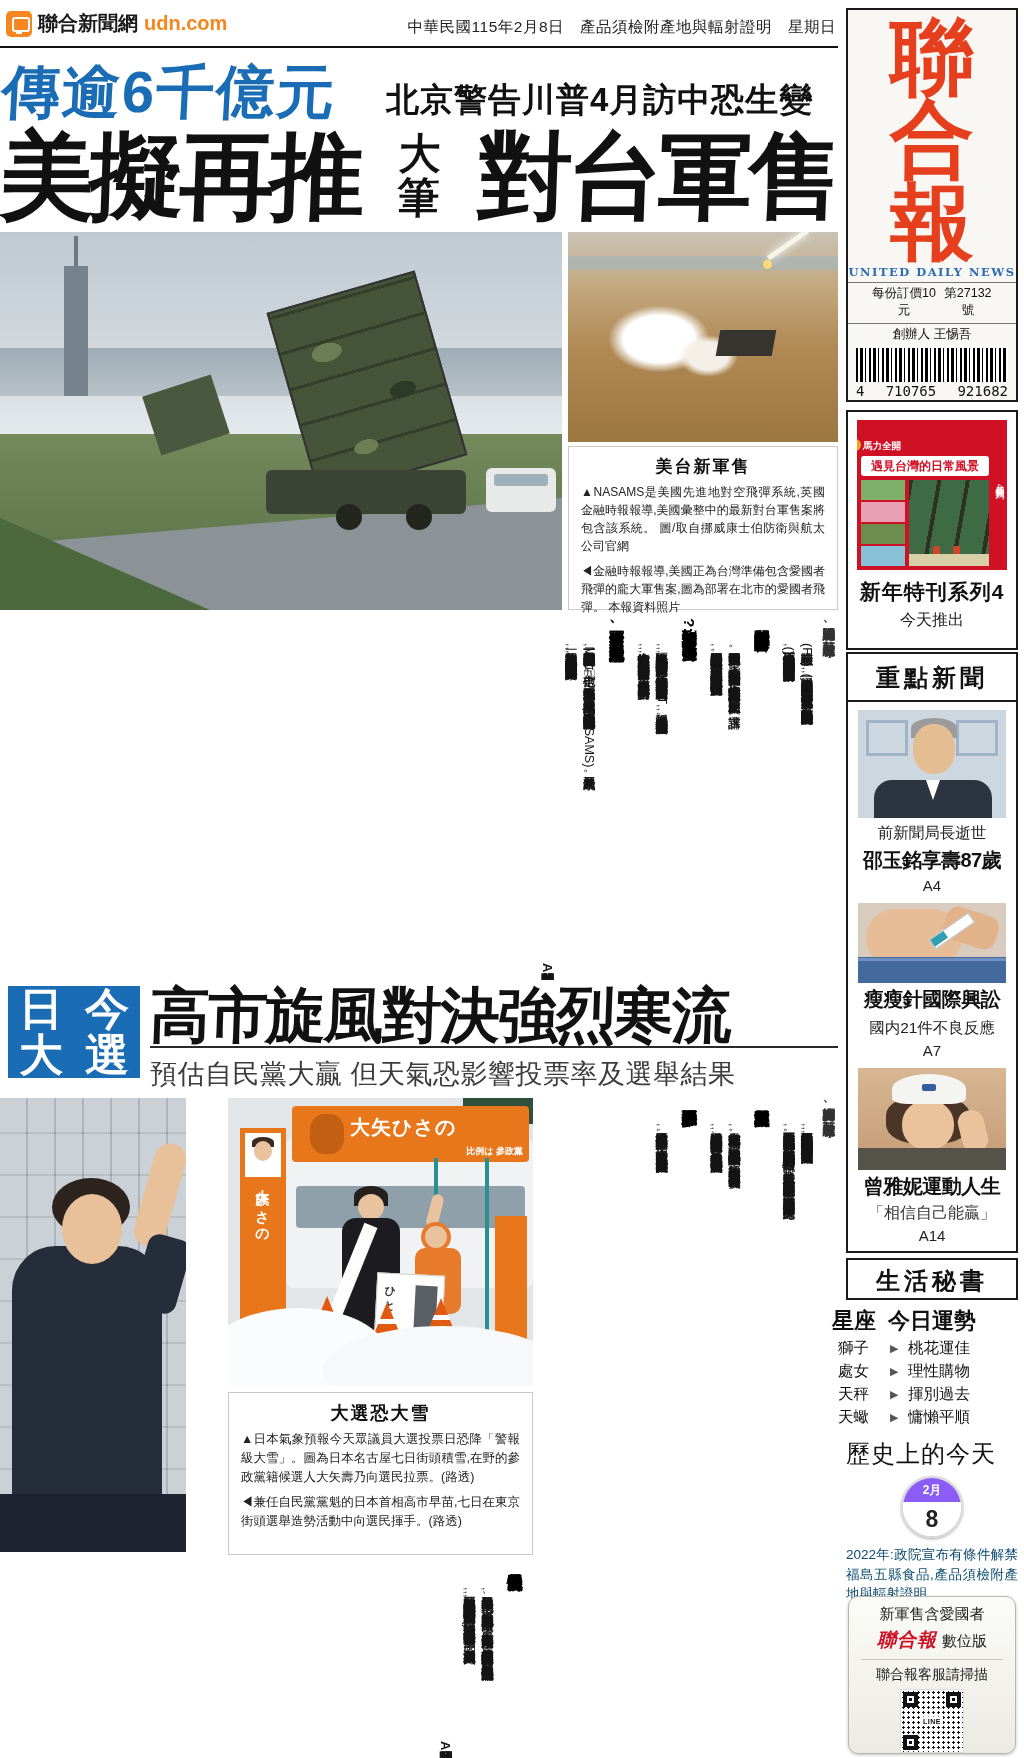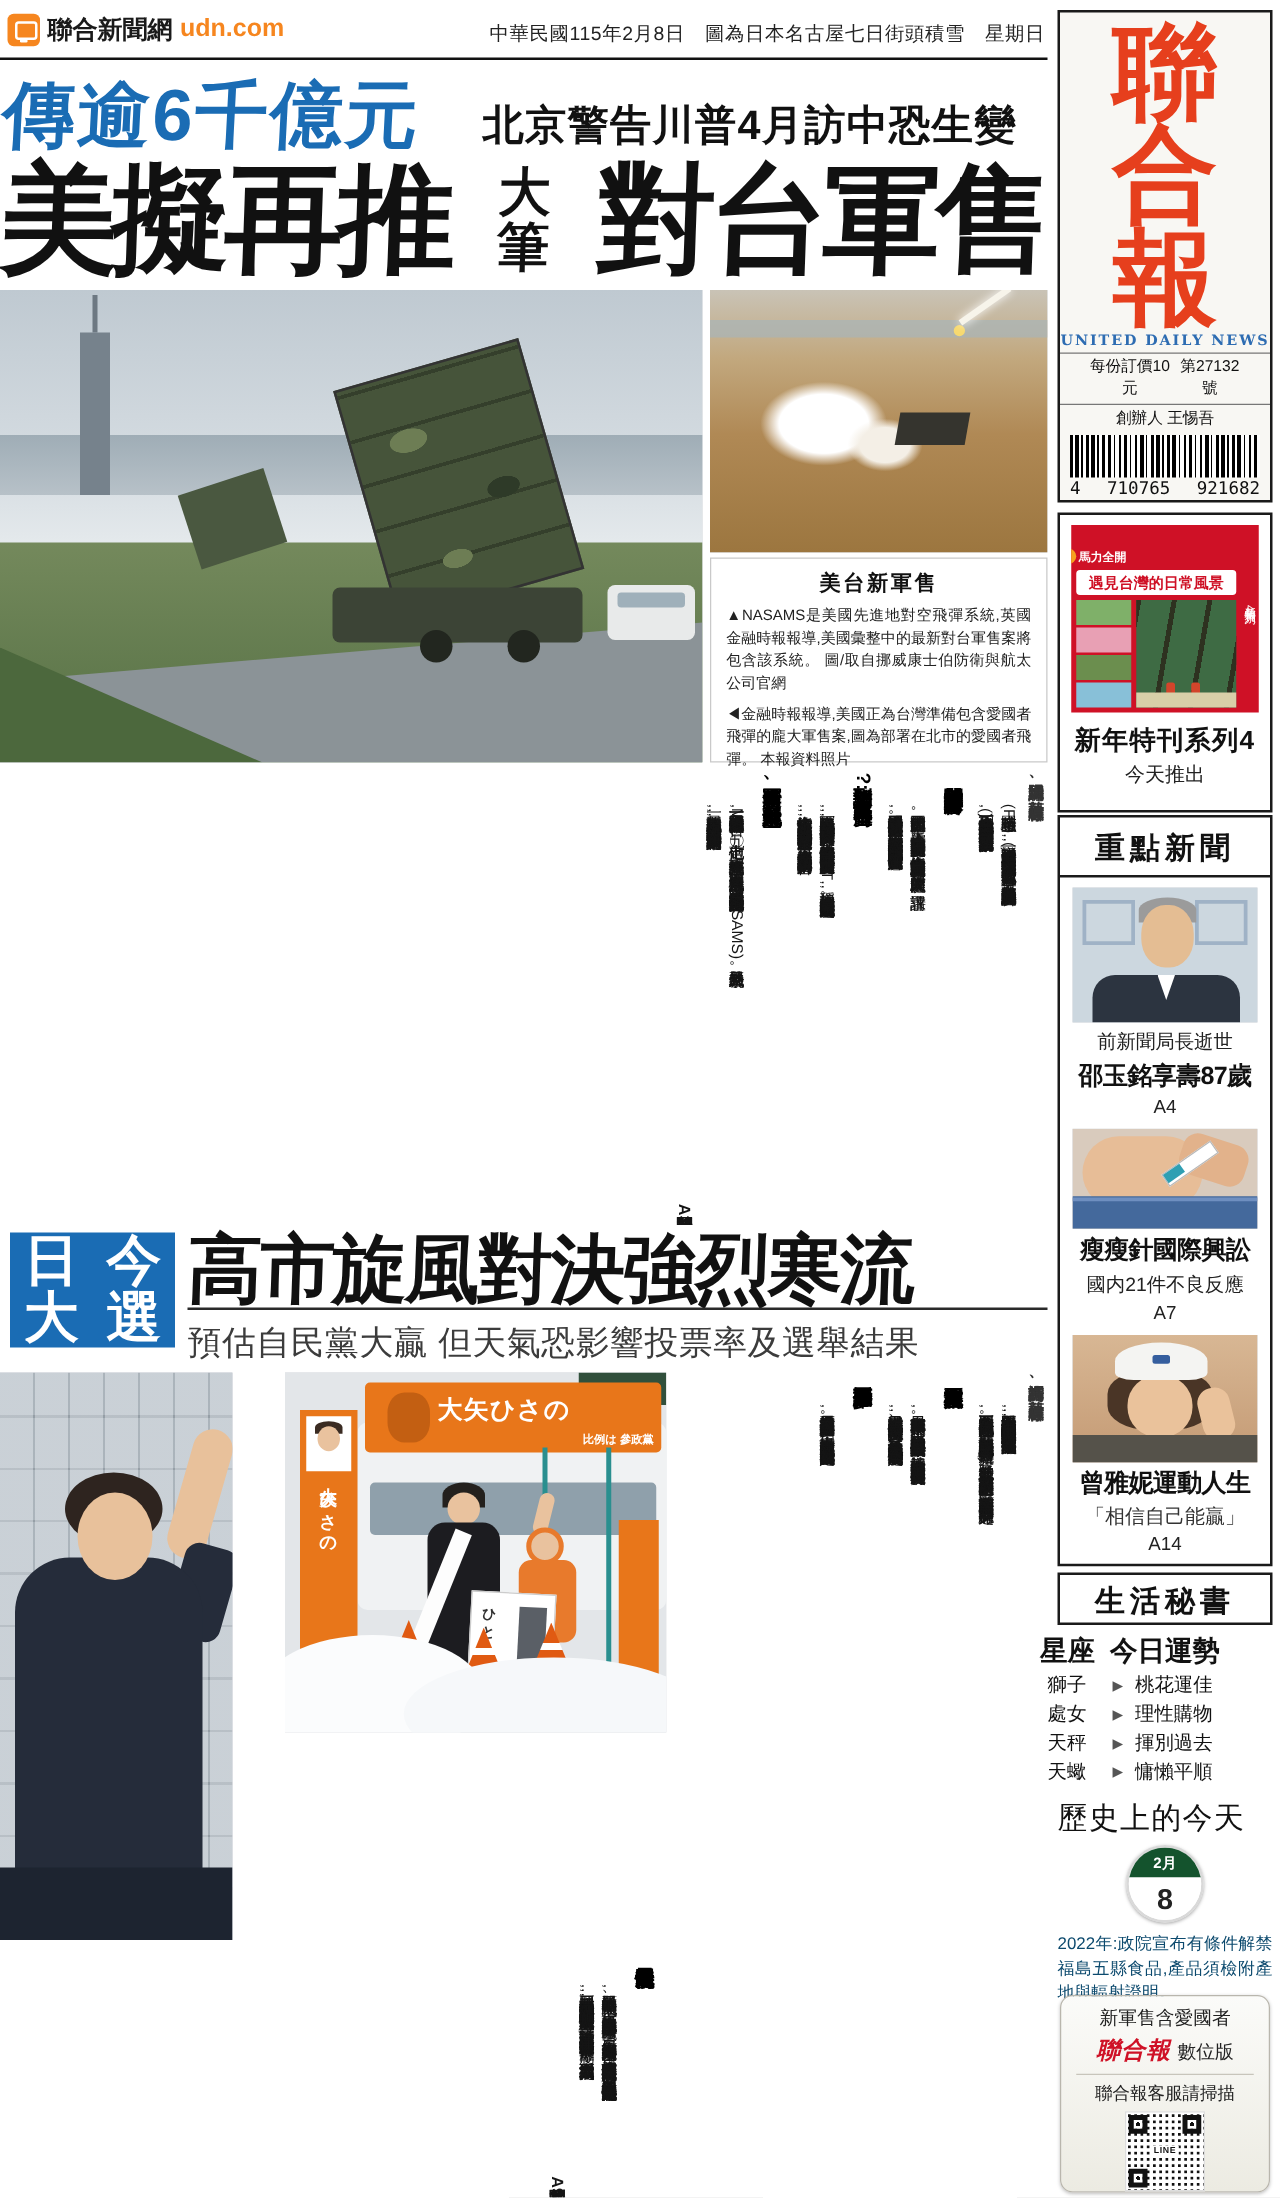--- a/index.html
+++ b/index.html
@@ -197,21 +197,21 @@
 
   .lifehdr{top:1258px;height:42px;}
   .horo{position:absolute;left:818px;top:1306px;width:172px;}
   .horo-title{display:flex;justify-content:center;gap:12px;font-size:22px;font-weight:600;}
   .horo-row{display:grid;grid-template-columns:52px 18px auto;align-items:center;padding:2px 16px 0 20px;font-size:15.5px;}
   .horo-row .arr{color:#555;font-size:11px;}
   .history{position:absolute;left:846px;top:1438px;width:172px;}
   .hist-hdr{font-size:24px;font-weight:500;letter-spacing:1px;}
   .cal{width:58px;height:58px;border-radius:50%;overflow:hidden;border:2px solid #d9d9d9;
        box-shadow:0 1px 3px rgba(0,0,0,.35);margin:6px auto 0 auto;}
-  .cal-top{height:42%;background:#14532d;color:#fff;font-size:12px;font-weight:700;display:flex;align-items:center;justify-content:center;}
+  .cal-top{height:42%;background:#8b5cf6;color:#fff;font-size:12px;font-weight:700;display:flex;align-items:center;justify-content:center;}
   .cal-bot{height:58%;background:#fff;font-size:23px;font-weight:700;color:#222;display:flex;align-items:center;justify-content:center;}
   .hist-txt{font-size:13.5px;line-height:1.45;text-align:justify;margin-top:7px;color:#0c4a6e;}
 
   .footpromo{position:absolute;left:848px;top:1596px;width:168px;height:158px;border:1px solid #b9b6ad;border-radius:10px;
      background:linear-gradient(#fbfbf9,#ecebe2);box-shadow:0 1px 3px rgba(0,0,0,.25);box-sizing:border-box;padding:8px 6px;}
   .fp1{text-align:center;font-size:15px;color:#222;}
   .fp-brand{display:flex;justify-content:center;align-items:baseline;gap:5px;margin-top:3px;}
   .fp-brand b{font-family:"DejaVu Serif",serif;color:#cf1126;font-size:19px;font-weight:900;font-style:italic;letter-spacing:1px;}
   .fp-brand span{font-size:15px;color:#222;}
   .fp-div{border-top:1px solid #c8c5bb;margin:6px 6px;}
@@ -228,21 +228,21 @@
 <div class="page">
 
   <div class="abs topbar-logo">
     <div class="udn-icon">
         <span></span>
         <i></i>
       </div>
     <span class="site-name">聯合新聞網</span>
     <span class="site-domain">udn.com</span>
   </div>
-  <div class="abs dateline">中華民國115年2月8日　圖為日本名古屋七日街頭積雪　星期日</div>
+  <div class="abs dateline">中華民國115年2月8日　產品須檢附產地與輻射證明　星期日</div>
   <div class="abs top-rule"></div>
 
   <div class="abs kicker">傳逾6千億元</div>
   <div class="abs overline">北京警告川普4月訪中恐生變</div>
   <div class="abs headline1">
     <span>美擬再推</span>
     <span class="hstack">
       <span>大</span>
       <span>筆</span>
     </span>
@@ -353,20 +353,25 @@
         <i></i>
         <u></u>
     </div>
     <div class="p7-cone" style="left:86px;bottom:58px;"></div>
     <div class="p7-cone" style="left:146px;bottom:52px;"></div>
     <div class="p7-cone" style="left:200px;bottom:56px;"></div>
     <div class="p7-snow1"></div>
     <div class="p7-snow2"></div>
   </div>
 
+  <div class="capbox" style="left:228px;top:1392px;width:305px;height:163px;">
+    <div class="capttl" style="font-size:18px;">大選恐大雪</div>
+    <p style="font-size:12.5px;">▲日本氣象預報今天眾議員大選投票日恐降「警報級大雪」。圖為日本名古屋七日街頭積雪,在野的參政黨籍候選人大矢壽乃向選民拉票。(路透)</p>
+    <p style="font-size:12.5px;">◀兼任自民黨黨魁的日本首相高市早苗,七日在東京街頭選舉造勢活動中向選民揮手。(路透)</p>
+  </div>
 
   <div class="vtext" style="left:545px;top:1098px;width:293px;height:660px;">
     <p class="byl">編譯高詣軒、茅毅/綜合報導</p>
     <p>日本今天舉行眾議員大選投開票,選戰至今各家民調均預估自民黨將在眾議院單獨過半,但投票日當天全日本有強烈寒流來襲,恐影響投票率,也將影響選舉結果,形成一場「高市旋風」與「強烈寒流」的對決。</p>
     <p>各黨將角逐眾院四六五席,包括單一選區二八九席和比例代表一七六席。眾院一月下旬解散前,自民黨和其共組執政聯盟的日本維新會分別占一九八席和卅四席,共二三二席,再一席就過半。兼任自民黨總裁(黨魁)的首相高市早苗已說,這次執政聯盟若未過半將立刻下台。選前民調顯示,執政聯盟有望突破三百席,甚至逼近三一〇席,即總席次三分之二。</p>
     <h5>高市稱入境審查更嚴格</h5>
     <p>高市七日上午進入黨總部,下午在東京街頭拜票。她強調日本數十年來從未真正推動「積極財政」,希望促進經濟成長並讓日本更繁榮。法新社報導,高市在幾千人參加的東京造勢中提到,入境審查已更嚴格,將檢視在日外國人的健保費。</p>
     <p>高市七日透過影片喊話,民調顯示自民黨情勢大好,反而使一些支持者認為「不用投票、或為了平衡要改投其他黨,但這種心態極危險,因為單一選區制度『幾十票就能定勝負』」。</p>
     <h5>投票率恐少三個百分點</h5>
     <p>由於本次大選投票日碰上警報級大雪,投票率恐比上次少約三個百分點。高市周邊人士指出,這波強烈寒流與降雪高度警戒,是否影響以中間選民為主的投票行為,尤其中間選民往往成為決定選舉勝負的關鍵。</p>

